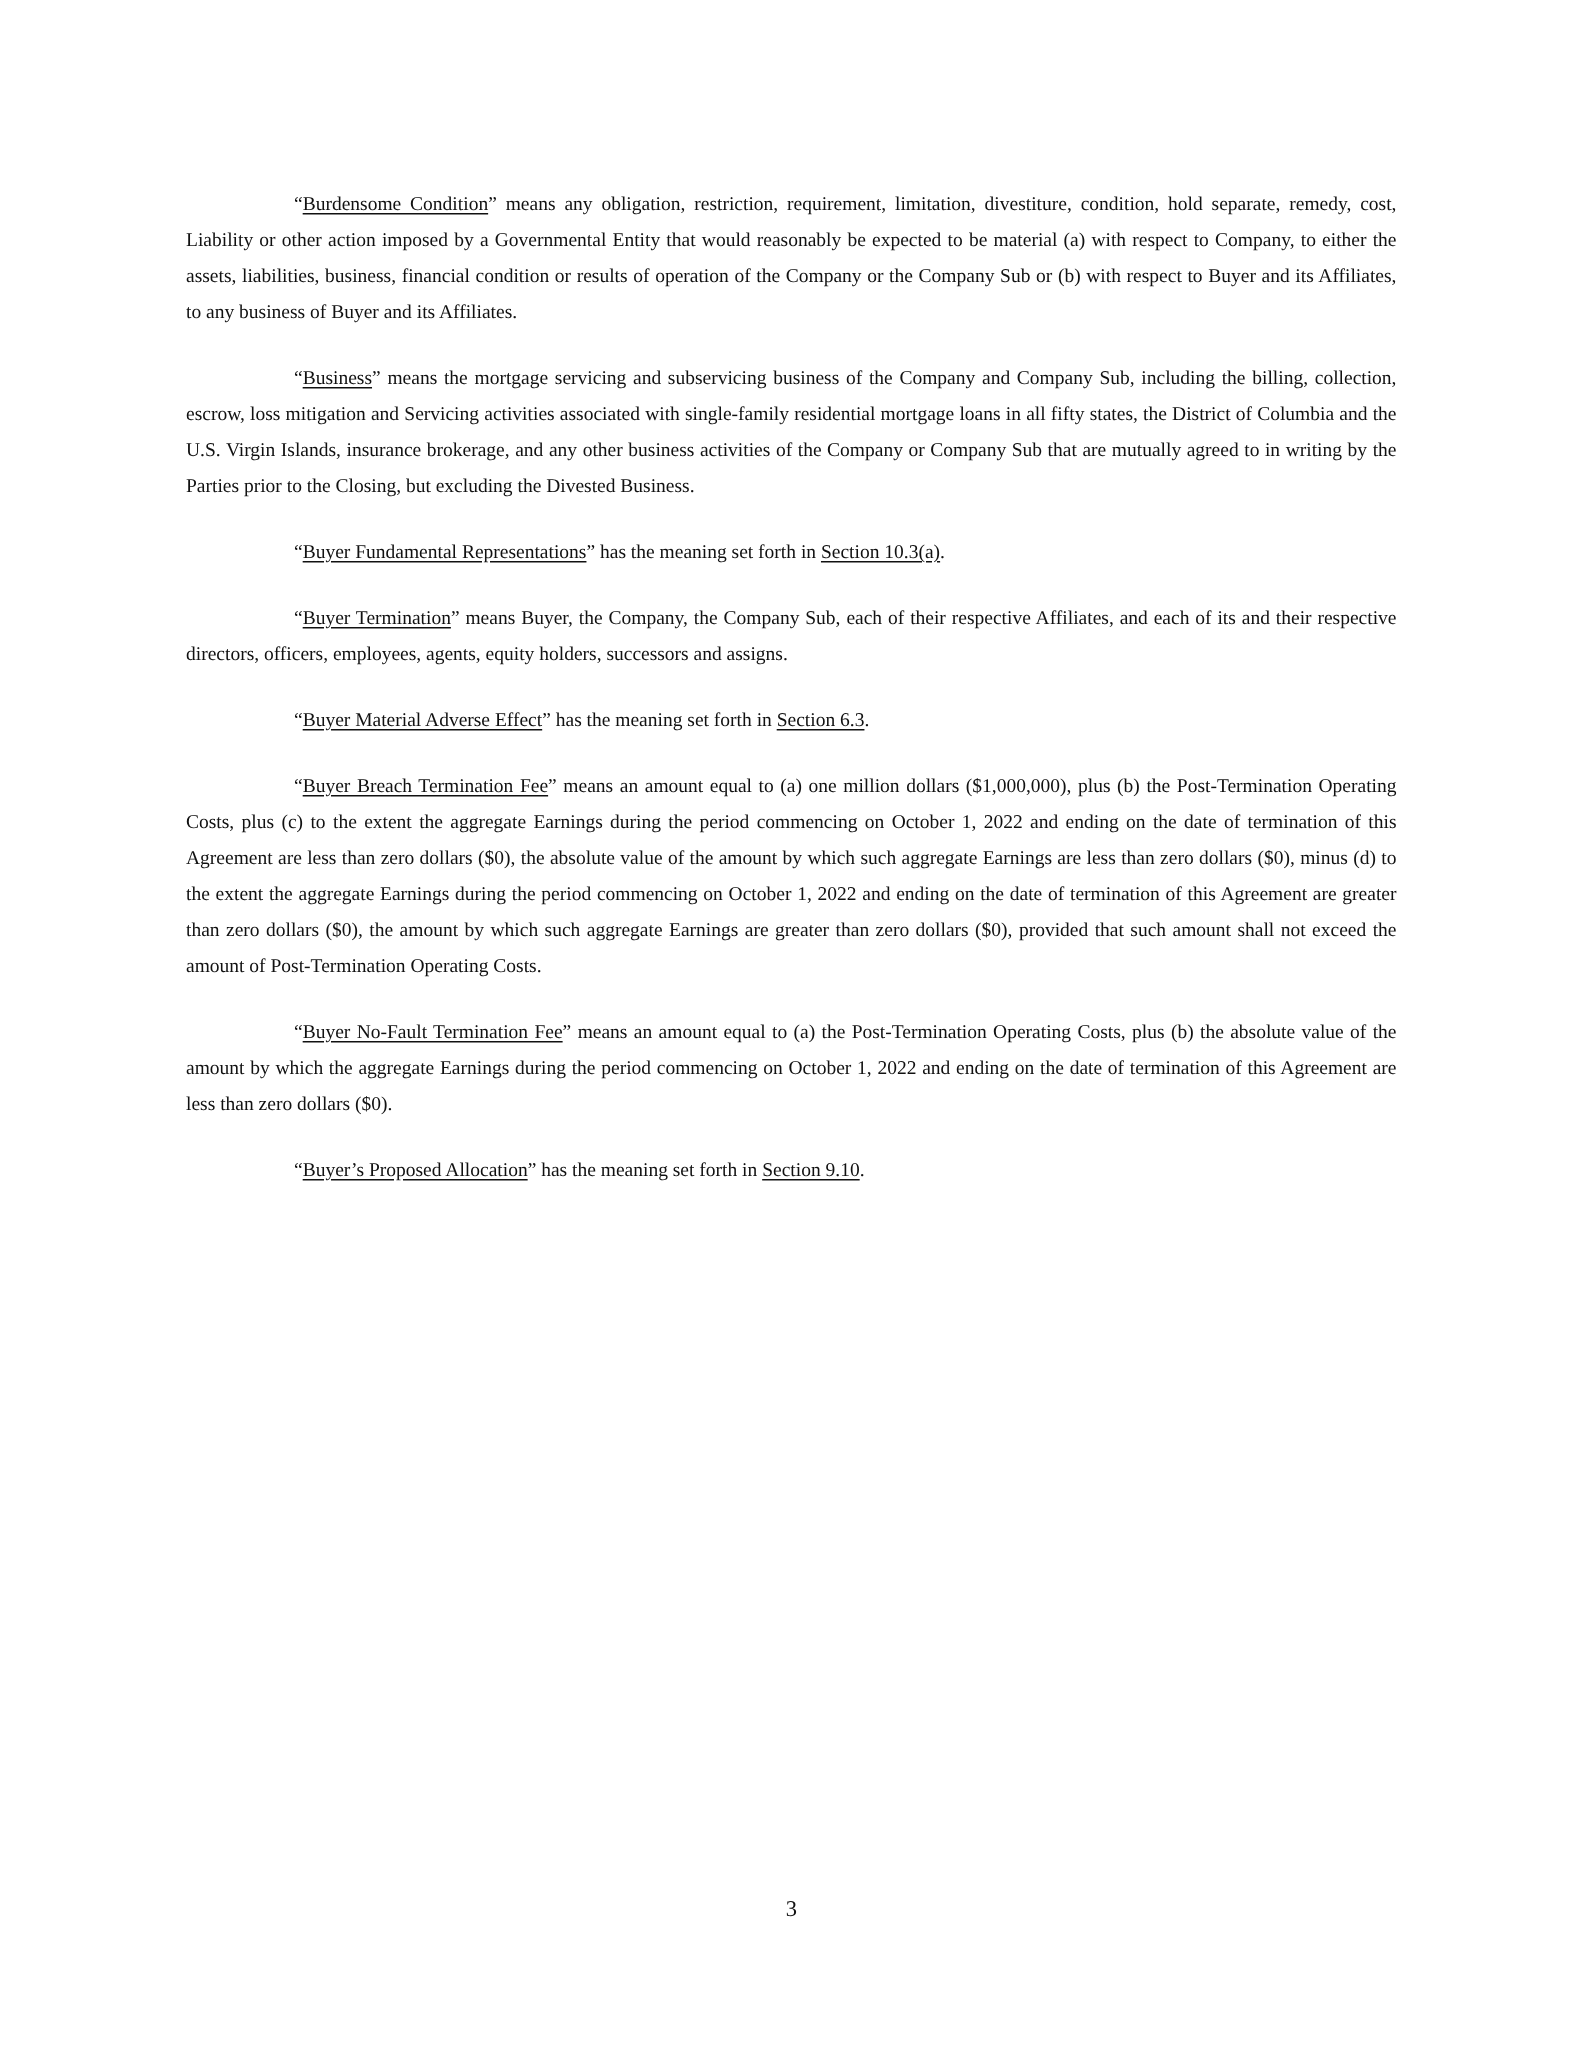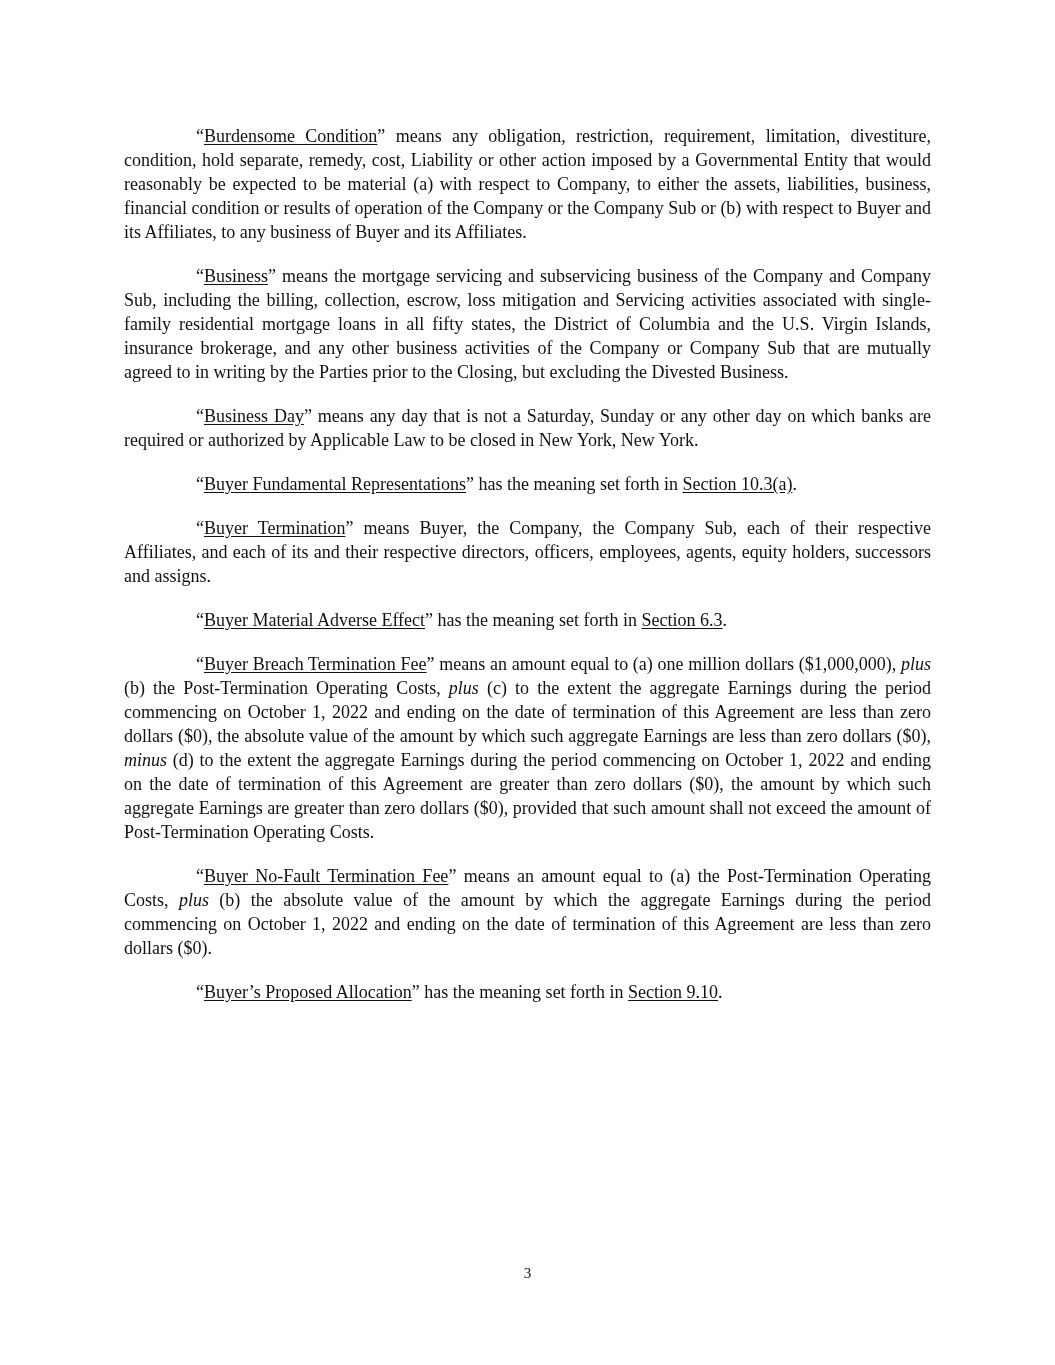--- a/index.html
+++ b/index.html
@@ -1,39 +1,38 @@
 <!DOCTYPE html>
 <html><head>
 <meta charset="utf-8">
 <style>
   html, body { margin: 0; padding: 0; background: #ffffff; }
   body { width: 1055px; height: 1365px; position: relative; overflow: hidden; }
   .page {
     position: absolute; left: 124px; top: 124px; width: 807px;
     font-family: "Liberation Serif", "DejaVu Serif", serif;
-    font-size: 18px; line-height: 24px; color: #111111;
+    font-size: 13px; line-height: 24px; color: #111111;
   }
   .para {
     margin: 0 0 20px 0; text-indent: 72px; text-align: justify;
   }
   .u { text-decoration: underline; text-underline-offset: 2px; }
-  .i { font-style: italic; }
+  .i { }
   .page-number {
     position: absolute; left: 0; width: 1055px; top: 1265px;
     text-align: center; font-family: "Liberation Serif", "DejaVu Serif", serif;
     font-size: 15px; color: #111111;
   }
 </style>
 </head>
 <body>
 
 <div class="page" id="page">
     <p class="para">“<span class="u">Burdensome Condition</span>”<span> means any obligation, restriction, requirement, limitation, divestiture, condition, hold separate, remedy, cost, Liability or other action imposed by a Governmental Entity that would reasonably be expected to be material (a) with respect to Company, to either the assets, liabilities, business, financial condition or results of operation of the Company or the Company Sub or (b) with respect to Buyer and its Affiliates, to any business of Buyer and its Affiliates.</span></p>
     <p class="para">“<span class="u">Business</span>”<span> means the mortgage servicing and subservicing business of the Company and Company Sub, including the billing, collection, escrow, loss mitigation and Servicing activities associated with single-family residential mortgage loans in all fifty states, the District of Columbia and the U.S. Virgin Islands, insurance brokerage, and any other business activities of the Company or Company Sub that are mutually agreed to in writing by the Parties prior to the Closing, but excluding the Divested Business.</span></p>
-    <p class="para">“<span class="u">Business Day</span>”<span> means any day that is not a Saturday, Sunday or any other day on which banks are required or authorized by Applicable Law to be closed in New York, New York.</span></p>
     <p class="para">“<span class="u">Buyer Fundamental Representations</span>”<span> has the meaning set forth in </span><span class="u">Section 10.3(a)</span><span>.</span></p>
     <p class="para">“<span class="u">Buyer Termination</span>”<span> means Buyer, the Company, the Company Sub, each of their respective Affiliates, and each of its and their respective directors, officers, employees, agents, equity holders, successors and assigns.</span></p>
     <p class="para">“<span class="u">Buyer Material Adverse Effect</span>”<span> has the meaning set forth in </span><span class="u">Section 6.3</span><span>.</span></p>
     <p class="para">“<span class="u">Buyer Breach Termination Fee</span>”<span> means an amount equal to (a) one million dollars ($1,000,000), </span><span class="i">plus</span><span> (b) the Post-Termination Operating Costs, </span><span class="i">plus</span><span> (c) to the extent the aggregate Earnings during the period commencing on October 1, 2022 and ending on the date of termination of this Agreement are less than zero dollars ($0), the absolute value of the amount by which such aggregate Earnings are less than zero dollars ($0), </span><span class="i">minus</span><span> (d) to the extent the aggregate Earnings during the period commencing on October 1, 2022 and ending on the date of termination of this Agreement are greater than zero dollars ($0), the amount by which such aggregate Earnings are greater than zero dollars ($0), provided that such amount shall not exceed the amount of Post-Termination Operating Costs.</span></p>
     <p class="para">“<span class="u">Buyer No-Fault Termination Fee</span>”<span> means an amount equal to (a) the Post-Termination Operating Costs, </span><span class="i">plus</span><span> (b) the absolute value of the amount by which the aggregate Earnings during the period commencing on October 1, 2022 and ending on the date of termination of this Agreement are less than zero dollars ($0).</span></p>
     <p class="para">“<span class="u">Buyer’s Proposed Allocation</span>”<span> has the meaning set forth in </span><span class="u">Section 9.10</span><span>.</span></p>
   </div>
 <div class="page-number">3</div>
 
 </body></html>

